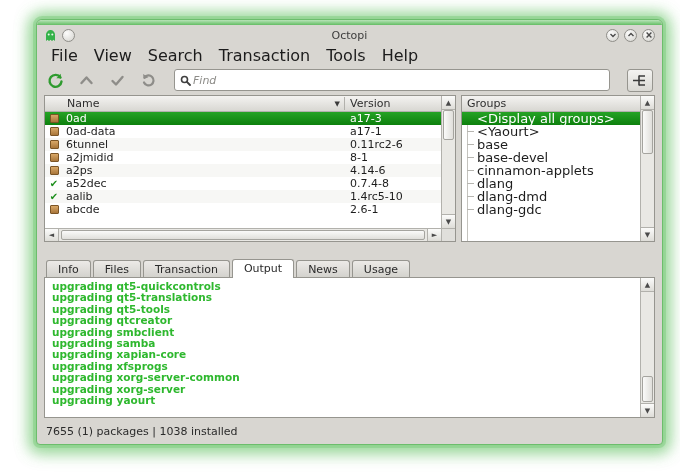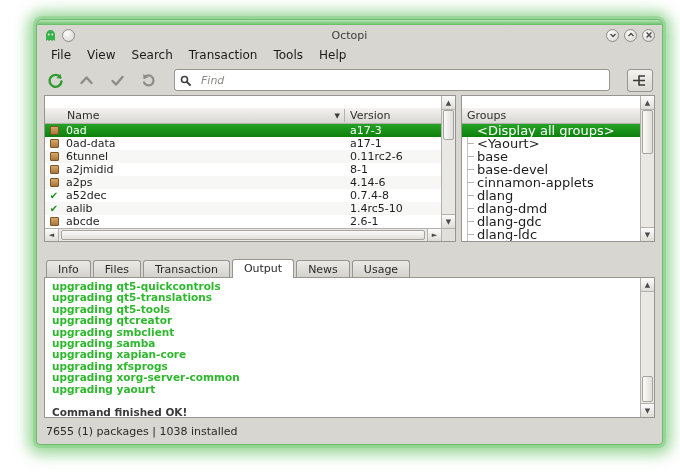--- a/index.html
+++ b/index.html
@@ -20,42 +20,42 @@
   .title-left{display:flex;align-items:center;gap:5px;}
   .win-title{position:absolute;left:0;right:0;text-align:center;font-size:11px;color:#3d3d3d;pointer-events:none;}
   .circle-btn{
     width:13px;height:13px;border-radius:50%;border:1px solid #8f8e89;
     background:radial-gradient(circle at 35% 30%,#fcfcfb,#d4d3ce);
     display:inline-flex;align-items:center;justify-content:center;box-sizing:border-box;
   }
   .win-controls{margin-left:auto;display:flex;gap:5px;align-items:center;}
   
   .menubar{height:20px;display:flex;align-items:center;padding:0 6px;flex:0 0 auto;}
-  .menu-item{font-size:12px;color:#1c1c1c;padding:2px 8px;border-radius:2px;}
+  .menu-item{font-size:16px;color:#1c1c1c;padding:2px 8px;border-radius:2px;}
   
   .toolbar{height:30px;display:flex;align-items:center;padding:0 9px;gap:13px;flex:0 0 auto;}
   .tb-icon{width:18px;height:18px;display:inline-flex;align-items:center;justify-content:center;}
   .find-box{
     flex:1;height:20px;background:#fff;border:1px solid #96958f;border-radius:3px;
-    display:flex;align-items:center;padding:0 5px;margin:0 4px;gap:8px;
+    display:flex;align-items:center;padding:0 5px;margin:0 4px;gap:0;
   }
   .find-box input{
     flex:1;border:none;outline:none;font-size:11px;color:#333;background:transparent;
     font-family:"DejaVu Sans","Liberation Sans",sans-serif;
   }
   .find-box input::placeholder{font-style:italic;color:#8d8c88;}
   .grp-btn{
     width:26px;height:23px;border:1px solid #96958f;border-radius:3px;
     background:linear-gradient(#f4f3f1,#d9d8d3);display:flex;align-items:center;justify-content:center;padding:0;
   }
   
   .main{height:147px;display:flex;padding:0 7px;gap:5px;flex:0 0 auto;box-sizing:border-box;}
   .panel-hdr{
     height:15px;background:linear-gradient(#f4f3f1,#d8d7d2);border-bottom:1px solid #b2b1ac;
-    display:flex;align-items:center;font-size:11px;color:#2e2e2e;flex:0 0 auto;margin-top:12px;
+    display:flex;align-items:center;font-size:11px;color:#2e2e2e;flex:0 0 auto;
   }
   
   .pkg-panel{
     flex:0 0 412px;border:1px solid #96958f;background:#fff;box-sizing:border-box;
     display:grid;grid-template-columns:1fr 14px;grid-template-rows:1fr 13px;overflow:hidden;
   }
   .pkg-main{grid-row:1;grid-column:1;display:flex;flex-direction:column;overflow:hidden;}
   .hdr-name{flex:1;padding-left:22px;display:flex;align-items:center;border-right:1px solid #b2b1ac;box-sizing:border-box;}
   .hdr-name .sort-arrow{margin-left:auto;margin-right:4px;font-size:7px;color:#3a3a3a;}
   .hdr-version{width:96px;padding-left:5px;box-sizing:border-box;}
@@ -303,23 +303,20 @@
   </div>
           <div class="group-item">
     <span class="g-label">dlang</span>
   </div>
           <div class="group-item">
     <span class="g-label">dlang-dmd</span>
   </div>
           <div class="group-item">
     <span class="g-label">dlang-gdc</span>
   </div>
-          <div class="group-item">
-    <span class="g-label">dlang-ldc</span>
-  </div>
         </div>
       <div class="vscroll">
         <span class="sb-btn">▲</span>
         <span class="sb-thumb" style="top:14px;height:44px;"></span>
         <span class="sb-btn bottom">▼</span>
       </div>
     </div>
   </div>
 
   <div class="tabs">
@@ -336,20 +333,21 @@
       <div id="out-lines">
           <div class="out-line">upgrading qt5-quickcontrols</div>
           <div class="out-line">upgrading qt5-translations</div>
           <div class="out-line">upgrading qt5-tools</div>
           <div class="out-line">upgrading qtcreator</div>
           <div class="out-line">upgrading smbclient</div>
           <div class="out-line">upgrading samba</div>
           <div class="out-line">upgrading xapian-core</div>
           <div class="out-line">upgrading xfsprogs</div>
           <div class="out-line">upgrading xorg-server-common</div>
+          <div class="out-line">upgrading xorg-server</div>
           <div class="out-line">upgrading yaourt</div>
         </div>
       <div class="out-blank"></div>
       <div class="out-final">Command finished OK!</div>
     </div>
     <div class="vscroll output-vscroll">
       <span class="sb-btn">▲</span>
       <span class="sb-thumb" style="bottom:15px;height:26px;"></span>
       <span class="sb-btn bottom">▼</span>
     </div>

